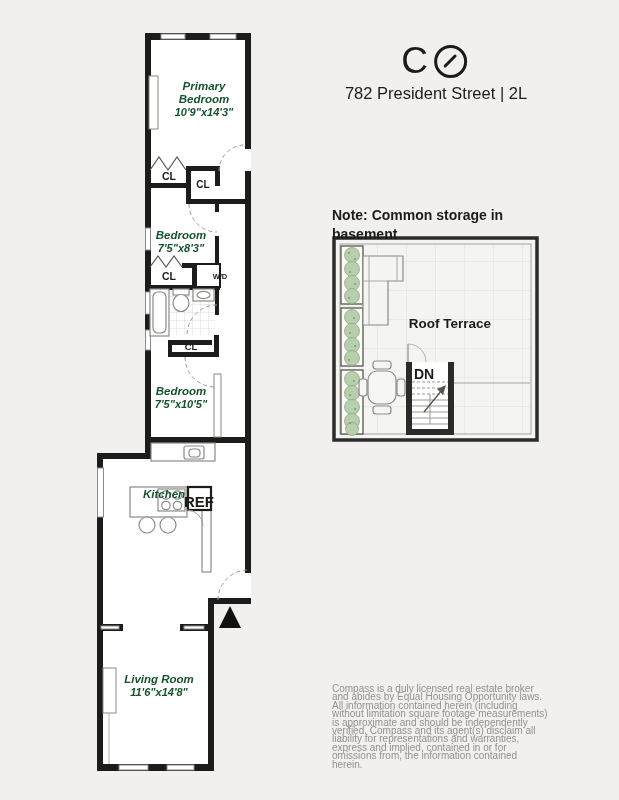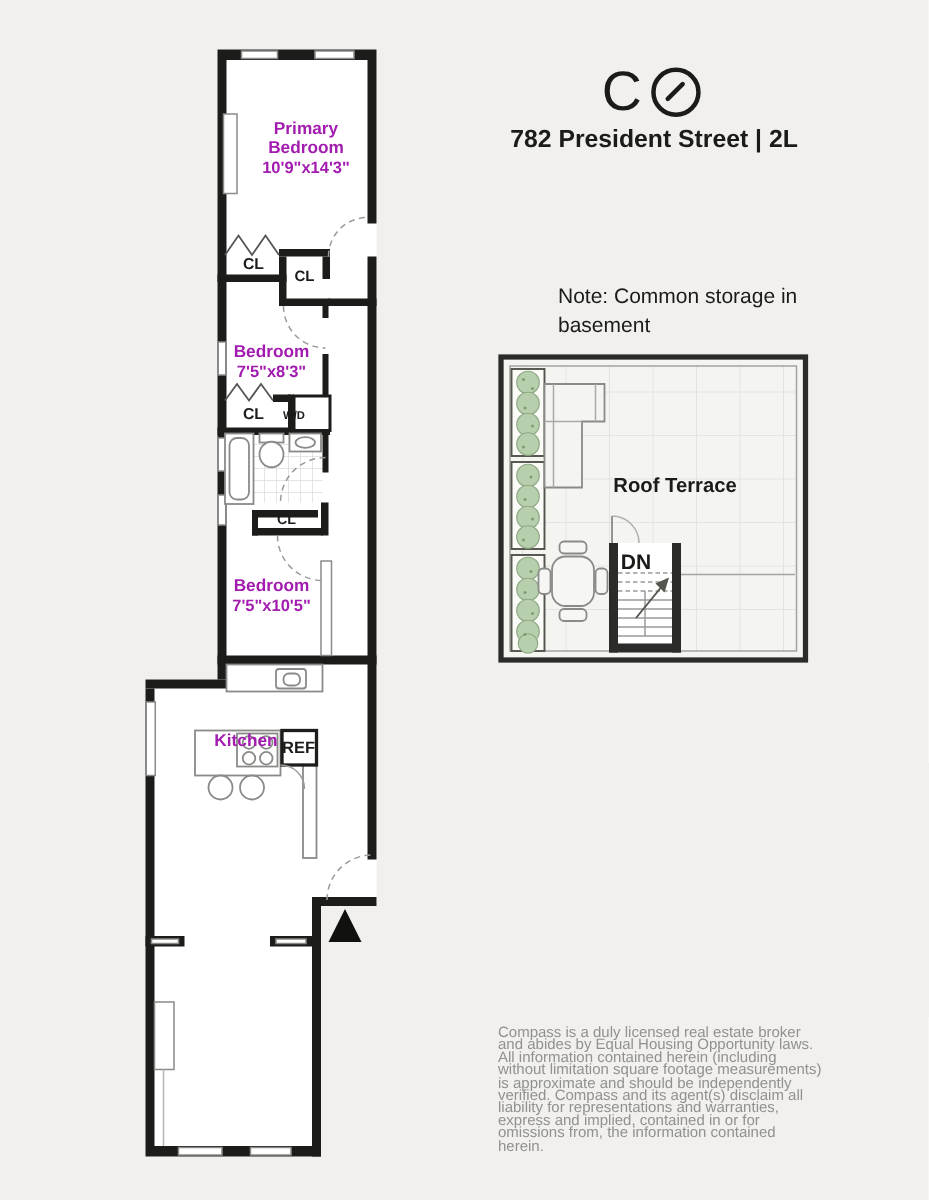--- a/index.html
+++ b/index.html
@@ -9,27 +9,27 @@
 
   
   .logo{position:absolute;left:436px;top:40px;transform:translateX(-50%);
         display:flex;align-items:center;color:#1b1b19;font-size:37px;
         letter-spacing:5px;font-weight:normal;white-space:nowrap;}
   .logo-o{display:inline-block;position:relative;width:27px;height:27px;
           border:3px solid #1b1b19;border-radius:50%;margin:0 4px 0 1px;}
   .logo-o .bar{position:absolute;left:50%;top:50%;width:17px;height:3px;
           background:#1b1b19;transform:translate(-50%,-50%) rotate(-45deg);border-radius:2px;}
   .title{position:absolute;left:436px;top:84px;transform:translateX(-50%);
-         font-size:16.5px;font-weight:bold;color:#1b1b19;white-space:nowrap;}
-  .note{position:absolute;left:332px;top:188px;width:178px;font-size:14px;
-        font-weight:normal;line-height:19px;color:#1b1b19;margin-left:40px;}
+         font-size:16.5px;font-weight:normal;color:#1b1b19;white-space:nowrap;}
+  .note{position:absolute;left:332px;top:206px;width:178px;font-size:14px;
+        font-weight:bold;line-height:19px;color:#1b1b19;}
 
   
   .room{position:absolute;transform:translateX(-50%);text-align:center;
-        color:#a21caf;font-weight:bold;}
+        color:#14532d;font-weight:bold;font-style:italic;}
   .room .nm{font-size:11.5px;line-height:13px;}
   .room .dm{font-size:11px;line-height:13px;}
   .sm{position:absolute;transform:translateX(-50%);color:#1b1b19;font-weight:bold;
       white-space:nowrap;}
   .terrace-label{position:absolute;left:450px;top:316px;transform:translateX(-50%);
       font-size:13.5px;font-weight:bold;color:#1b1b19;white-space:nowrap;}
   .disclaimer{position:absolute;left:332px;top:685px;width:216px;font-size:10px;
       line-height:8.4px;color:#919190;}
 </style>
 </head>
@@ -234,26 +234,30 @@
   <div class="nm">Bedroom</div>
   <div class="dm">7'5"x8'3"</div>
 </div>
 <div class="room" style="left:181px;top:385px;width:110px">
   <div class="nm">Bedroom</div>
   <div class="dm">7'5"x10'5"</div>
 </div>
 <div class="room" style="left:164px;top:488px;width:110px">
   <div class="nm">Kitchen</div>
 </div>
+<div class="room" style="left:159px;top:673px;width:120px">
+  <div class="nm">Living Room</div>
+  <div class="dm">11'6"x14'8"</div>
+</div>
 
 <div class="sm" style="left:169px;top:170px;font-size:10.5px">CL</div>
 <div class="sm" style="left:203px;top:179px;font-size:10px">CL</div>
 <div class="sm" style="left:169px;top:270px;font-size:10.5px">CL</div>
-<div class="sm" style="left:196px;top:272px;font-size:7.5px">W/D</div>
+<div class="sm" style="left:220px;top:272px;font-size:7.5px">W/D</div>
 <div class="sm" style="left:191px;top:341px;font-size:9.5px">CL</div>
-<div class="sm" style="left:199px;top:493px;font-size:11px">REF</div>
+<div class="sm" style="left:199px;top:493px;font-size:15px">REF</div>
 <div class="sm" style="left:424px;top:366px;font-size:14px">DN</div>
 
 <div class="terrace-label">Roof Terrace</div>
 
 <div class="disclaimer">Compass is a duly licensed real estate broker and abides by Equal Housing Opportunity laws.  All information contained herein (including without limitation square footage measurements) is approximate and should be independently verified. Compass and its agent(s) disclaim all liability for representations and warranties, express and implied, contained in or for omissions from, the information contained herein.</div>
 
 </div>
 
 </body></html>

